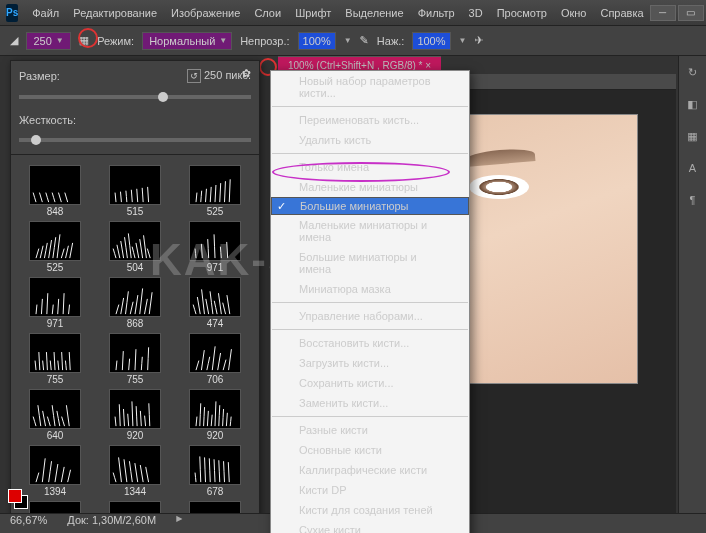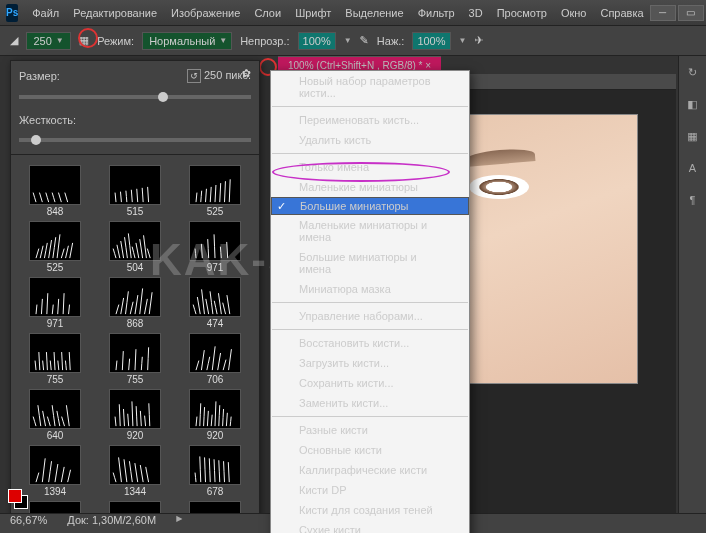--- a/index.html
+++ b/index.html
@@ -6,22 +6,22 @@
 body{background:#333;width:706px;height:533px;overflow:hidden;position:relative}
 .titlebar{height:26px;background:linear-gradient(#4a4a4a,#3a3a3a);display:flex;align-items:center;padding:0 6px;border-bottom:1px solid #222}
 .ps-logo{width:18px;height:18px;background:#001e36;color:#31a8ff;display:flex;align-items:center;justify-content:center;font-weight:bold;font-size:10px;border-radius:2px;margin-right:8px}
 .menubar{display:flex;gap:2px}
 .menu-item{padding:3px 6px;cursor:pointer}
 .win-controls{margin-left:auto;display:flex;gap:2px}
 .win-btn{width:26px;height:16px;background:#555;border:1px solid #666;display:flex;align-items:center;justify-content:center;font-size:10px;cursor:pointer}
 .optbar{height:30px;background:#424242;display:flex;align-items:center;padding:0 10px;gap:8px;border-bottom:1px solid #222}
 .circ-red{position:absolute;border:2px solid #d33;border-radius:50%;pointer-events:none}
 .label{font-size:11px;color:#ccc}
-.sel{background:#14532d;border:1px solid #555;padding:1px 6px;height:18px;display:flex;align-items:center;gap:4px}
-.pct-box{background:#0f766e;border:1px solid #555;padding:1px 4px;height:18px;display:flex;align-items:center}
+.sel{background:#701a75;border:1px solid #555;padding:1px 6px;height:18px;display:flex;align-items:center;gap:4px}
+.pct-box{background:#1d4ed8;border:1px solid #555;padding:1px 4px;height:18px;display:flex;align-items:center}
 .chev{font-size:8px;color:#aaa}
 .brush-panel{position:absolute;left:10px;top:60px;width:250px;height:460px;background:#424242;border:1px solid #222;box-shadow:2px 2px 8px rgba(0,0,0,.5)}
 .bp-top{padding:8px;display:flex;flex-direction:column;gap:8px}
 .bp-row{display:flex;align-items:center;justify-content:space-between}
 .slider{width:100%;height:4px;background:#666;position:relative;margin-top:4px}
 .slider-thumb{position:absolute;width:10px;height:10px;background:#ccc;border-radius:50%;top:-3px;left:60%}
 .reset-icn{width:14px;height:14px;border:1px solid #888;display:inline-block;text-align:center;line-height:12px;font-size:9px}
 .gear-top{position:absolute;right:8px;top:6px;cursor:pointer}
 .divider{height:1px;background:#222;margin:4px 0}
 .brush-grid{padding:6px;display:grid;grid-template-columns:repeat(3,1fr);gap:4px;overflow-y:auto;height:360px}

